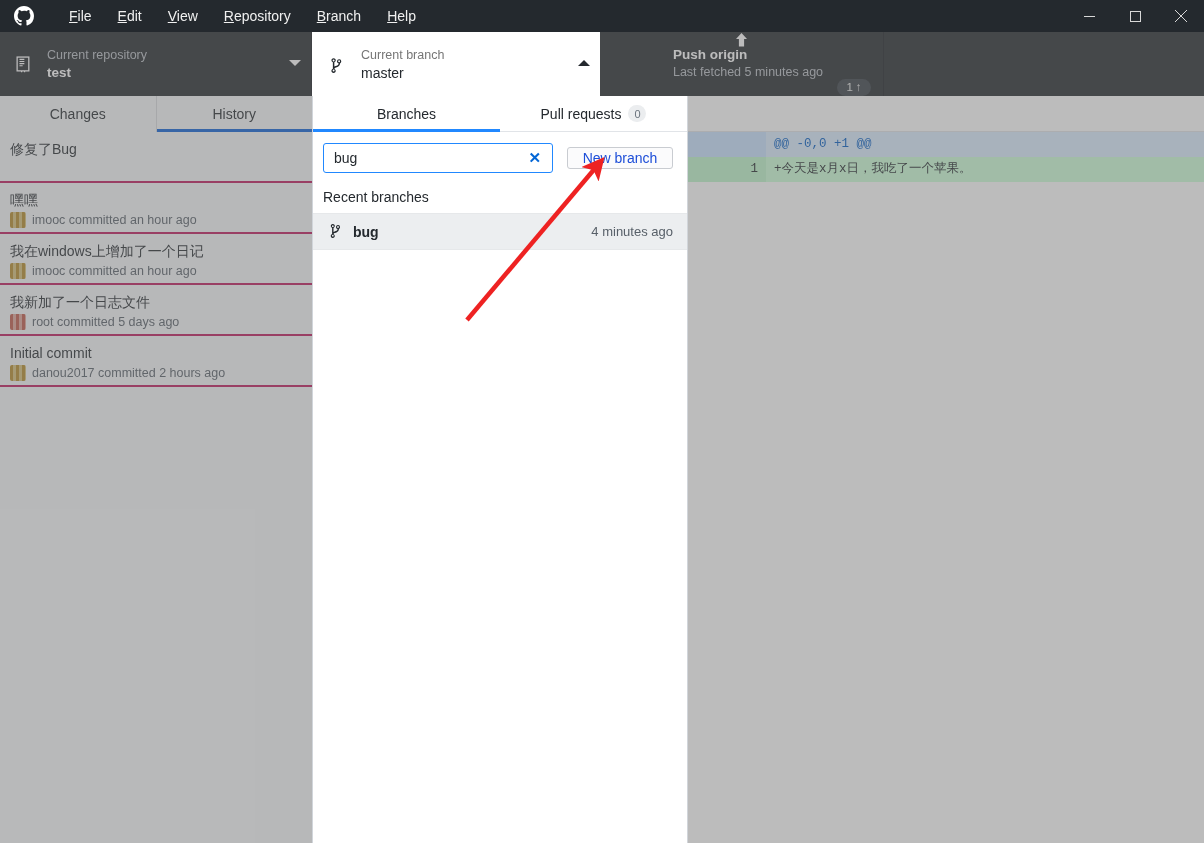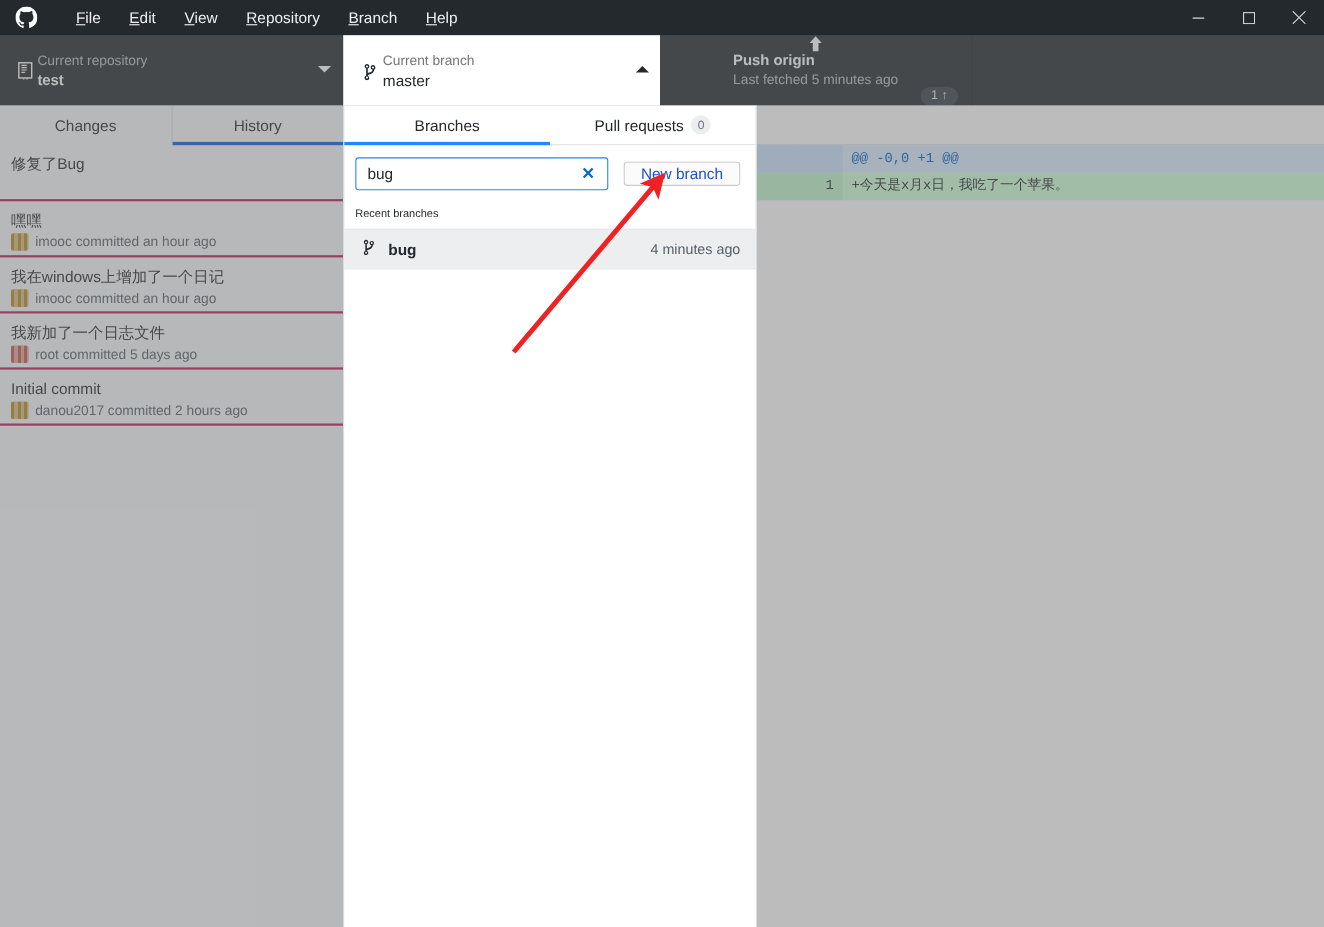--- a/index.html
+++ b/index.html
@@ -56,21 +56,21 @@
   }
   .tb-repo {
     width: 312px; height: 64px;
     background: #24292e;
     display: flex; align-items: center;
     padding: 0 10px 0 12px;
     border-right: 1px solid #1b1f23;
     position: relative;
   }
   .tb-icon { width: 22px; display: flex; align-items: center; justify-content: center; flex: none; }
-  .tb-text { margin-left: 0; display: flex; flex-direction: column; justify-content: center; overflow: hidden; }
+  .tb-text { margin-left: 13px; display: flex; flex-direction: column; justify-content: center; overflow: hidden; }
   .tb-label { font-size: 12.5px; color: #b9bec4; line-height: 17px; white-space: nowrap; }
   .tb-value { font-size: 13.5px; color: #ffffff; font-weight: bold; line-height: 18px; white-space: nowrap; }
   .tb-caret { margin-left: auto; color: #ffffff; font-size: 9px; padding-left: 6px; }
 
   .tb-branch {
     width: 288px; height: 64px;
     background: #ffffff;
     display: flex; align-items: center;
     padding: 0 10px 0 14px;
     position: relative; z-index: 40;
@@ -254,21 +254,21 @@
     height: 22px;
     min-width: 106px;
     border: 1px solid #c9ccd1;
     border-radius: 3px;
     background: #fbfbfc;
     font-size: 14px; color: #1d4ed8;
     display: flex; align-items: center; justify-content: center;
     padding: 0 12px;
   }
   .fo-section-title {
-    font-size: 10px; color: #24292e;
+    font-size: 14px; color: #24292e;
     padding: 6px 0 8px 10px;
   }
   .branch-row {
     height: 37px;
     background: #eceef0;
     display: flex; align-items: center;
     padding: 0 14px 0 16px;
     border-top: 1px solid #e6e8ea;
     border-bottom: 1px solid #e6e8ea;
   }

